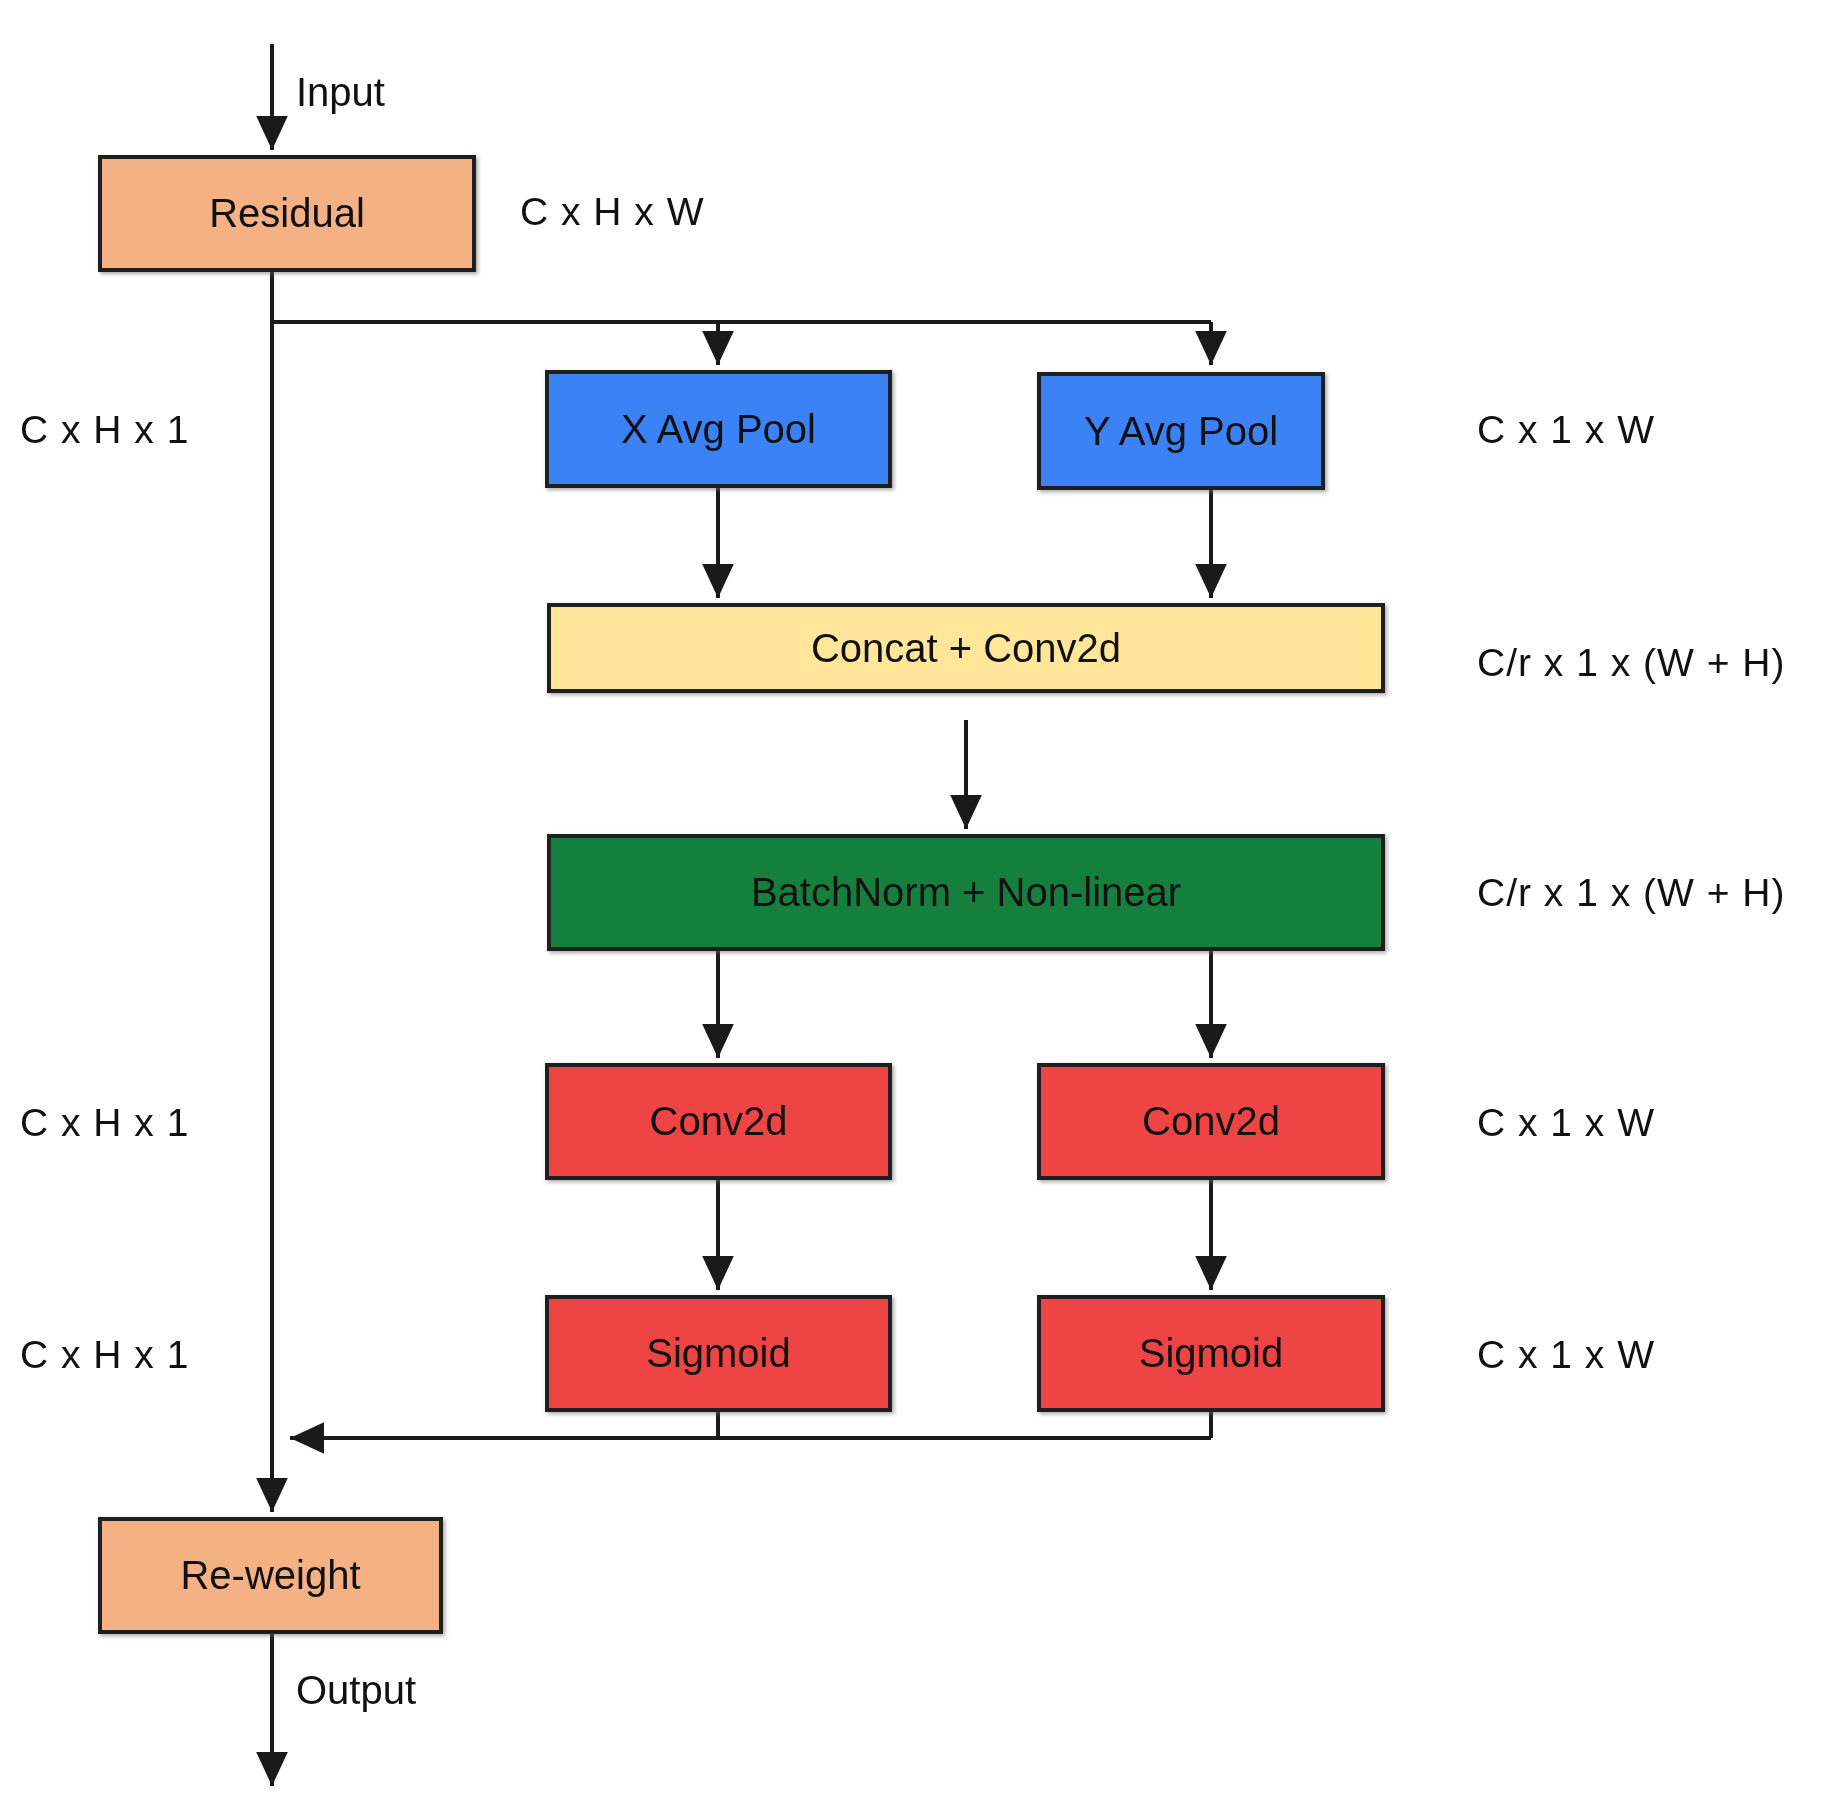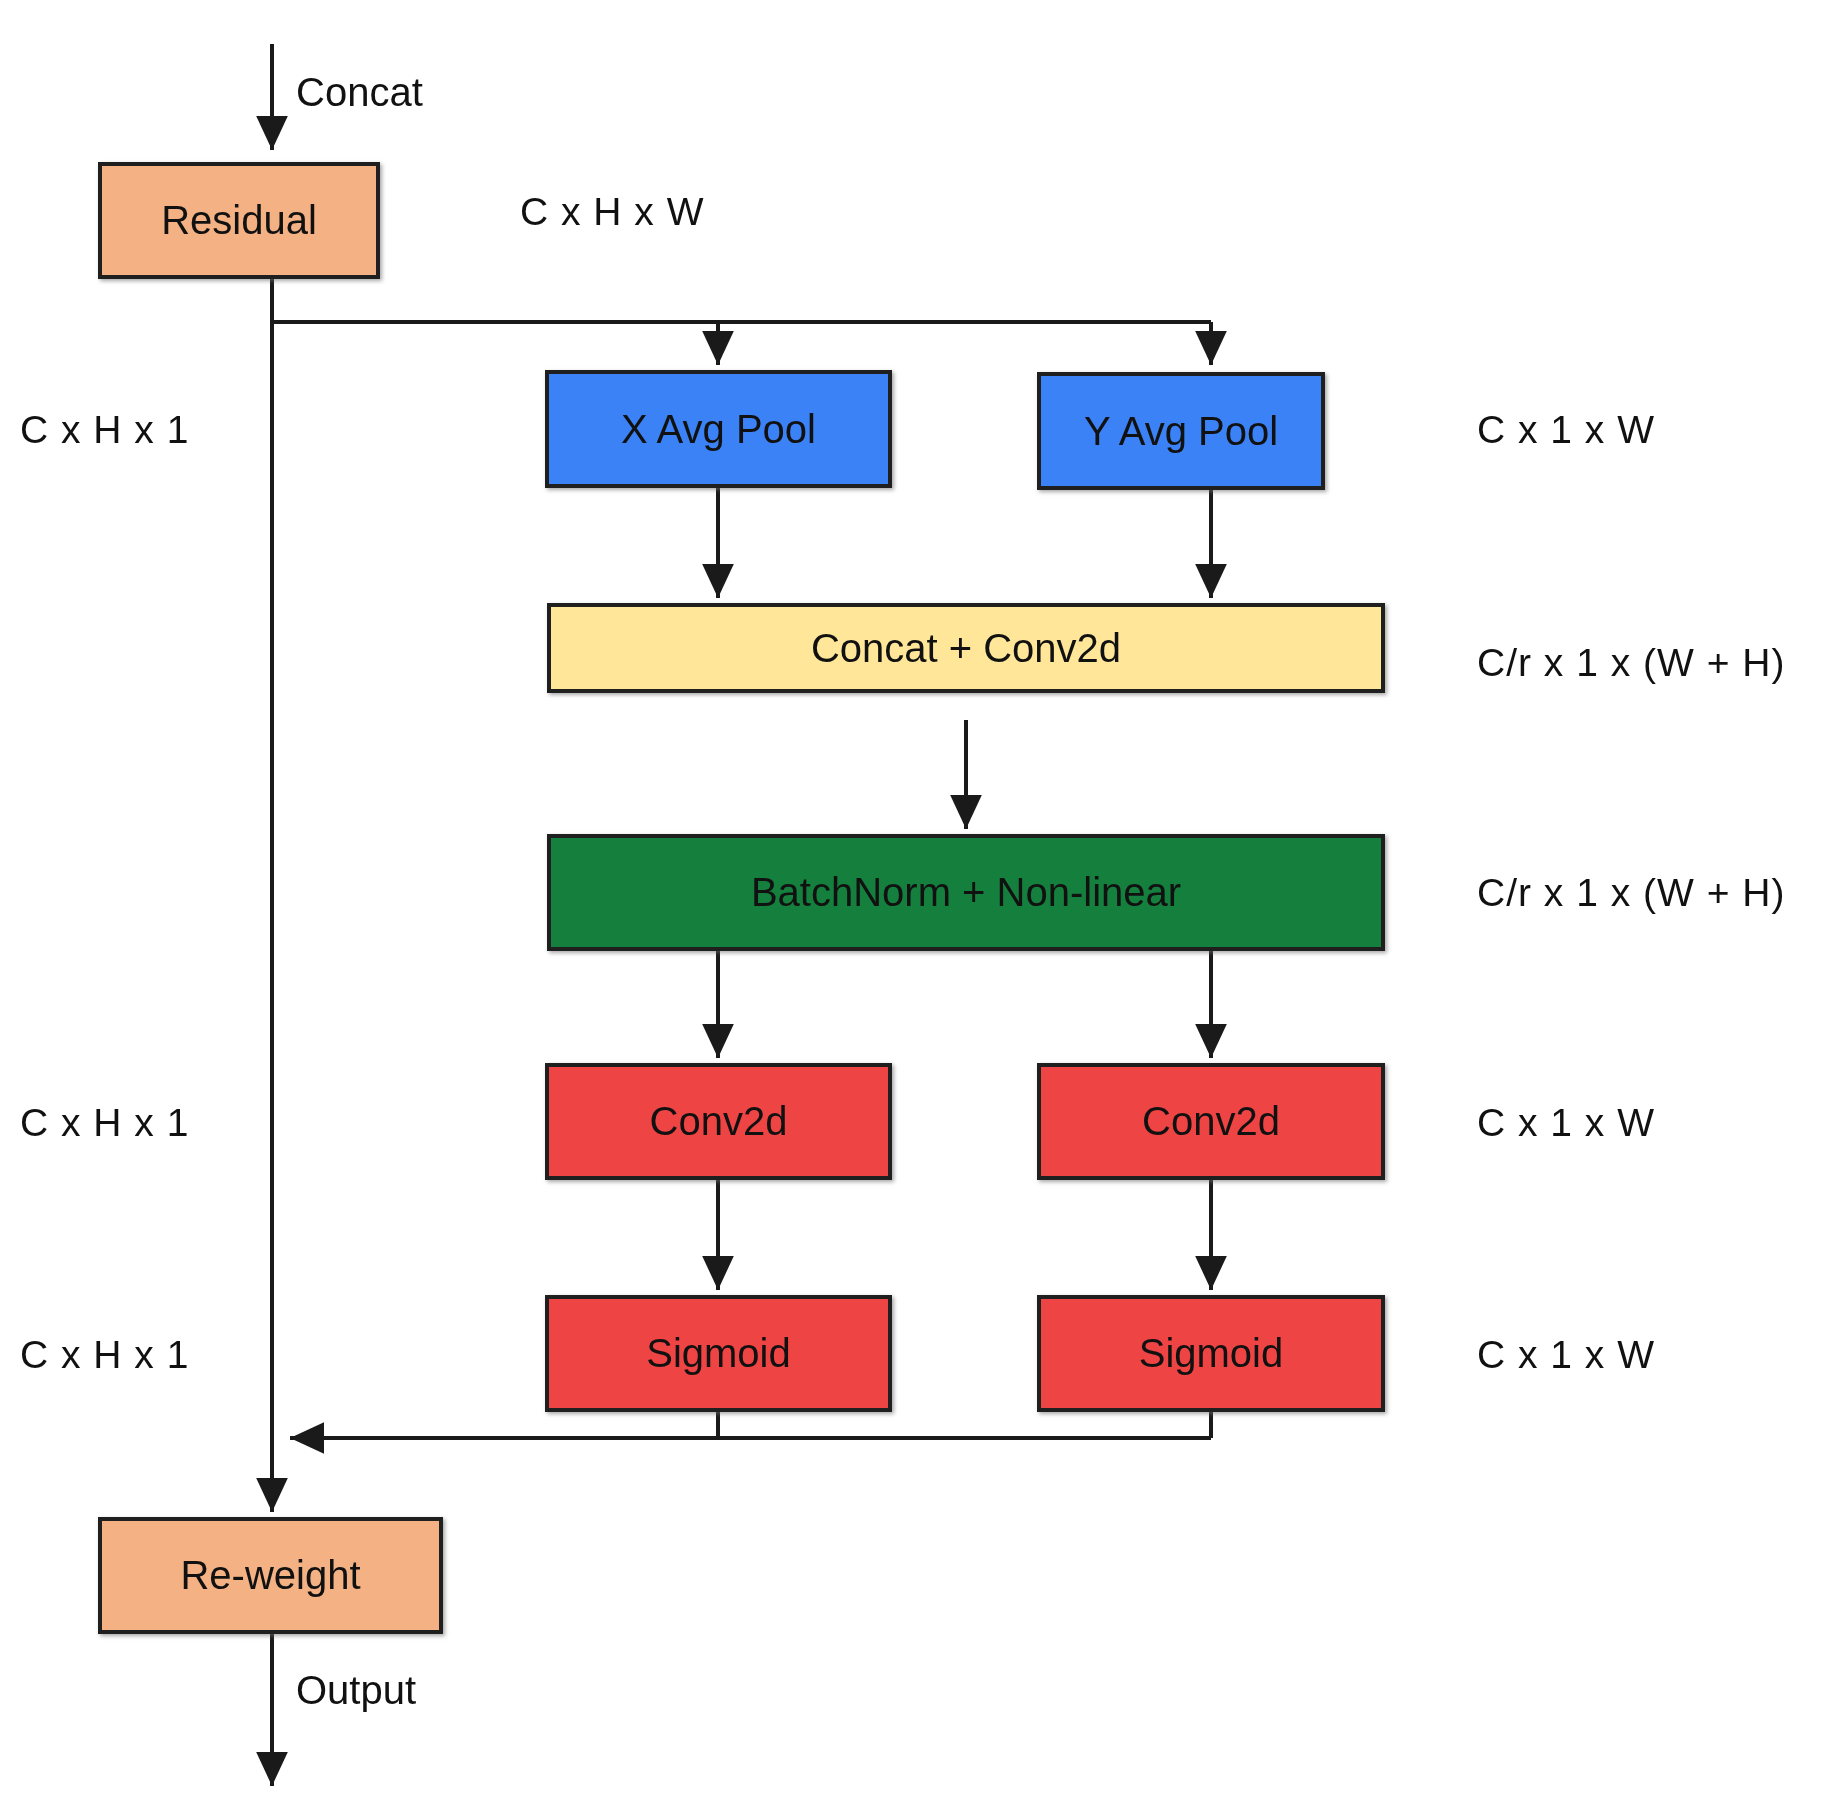--- a/index.html
+++ b/index.html
@@ -63,24 +63,24 @@
       <path d="M1211,951 L1211,1058" marker-end="url(#arrow)"></path>
       <path d="M718,1180 L718,1290" marker-end="url(#arrow)"></path>
       <path d="M1211,1180 L1211,1290" marker-end="url(#arrow)"></path>
       <path d="M718,1412 L718,1438"></path>
       <path d="M1211,1412 L1211,1438"></path>
       <path d="M1211,1438 L290,1438" marker-end="url(#arrow)"></path>
       <path d="M272,1634 L272,1786" marker-end="url(#arrow)"></path>
     </g>
   </svg>
 
-  <div class="flowlabel" style="left:296px;top:70px;">Concat</div>
+  <div class="flowlabel" style="left:296px;top:70px;">Input</div>
   <div class="flowlabel" style="left:296px;top:1668px;">Output</div>
 
-  <div class="node fill-orange" style="left:98px;top:162px;width:282px;height:117px;">
+  <div class="node fill-orange" style="left:98px;top:155px;width:378px;height:117px;">
     <span>Residual</span>
   </div>
 
   <div class="node fill-gold" style="left:545px;top:370px;width:347px;height:118px;">
     <span>X Avg Pool</span>
   </div>
 
   <div class="node fill-gold" style="left:1037px;top:372px;width:288px;height:118px;">
     <span>Y Avg Pool</span>
   </div>

